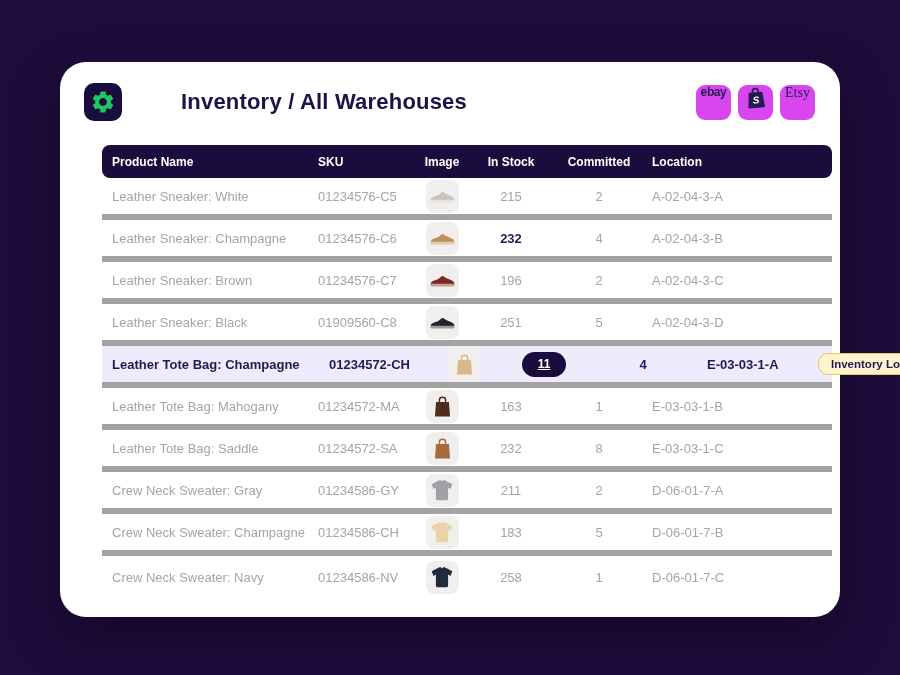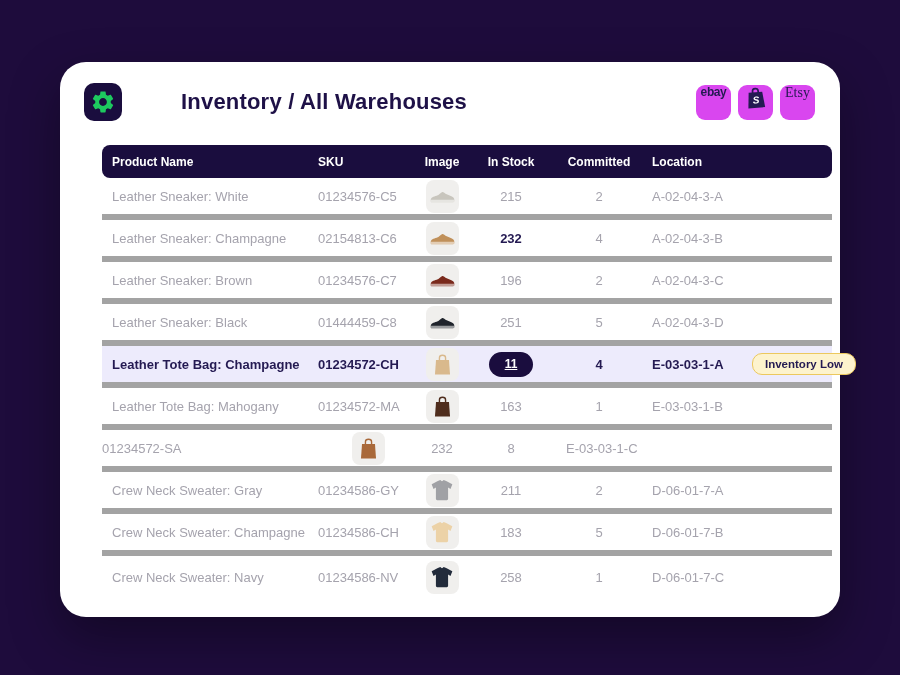--- a/index.html
+++ b/index.html
@@ -54,21 +54,21 @@
   }
   .trow {
     height:42px;
     border-bottom:6px solid #a3a3a3;
     font-size:13px; color:#a5a3ad;
     cursor:pointer;
   }
   .trow:last-child { border-bottom:none; }
   .trow.highlight {
     background:#edebfc;
-    color:#241a52; font-weight:600;
+    color:#241a52; font-weight:600;gap:11px;
   }
   .cell-product { padding-left:10px; white-space:nowrap; }
   .cell-sku { white-space:nowrap; }
   .cell-image, .cell-stock, .cell-committed { display:flex; justify-content:center; }
   .cell-location { padding-left:10px; white-space:nowrap; }
   .cell-badge { display:flex; justify-content:flex-end; padding-right:12px; }
   .h-center { text-align:center; }
 
   .thumb {
     width:33px; height:33px; border-radius:8px;
@@ -148,21 +148,21 @@
           </div>
     <div class="cell-stock">
             <span>215</span>
           </div>
     <div class="cell-committed">2</div>
     <div class="cell-location">A-02-04-3-A</div>
     <div class="cell-badge"></div>
   </div>
         <div class="trow">
     <div class="cell-product">Leather Sneaker: Champagne</div>
-    <div class="cell-sku">02154813-C6</div>
+    <div class="cell-sku">01234576-C6</div>
     <div class="cell-image">
             <span class="thumb">
               <svg width="27" height="17" viewBox="0 0 32 20">
     <path d="M2 15 C2 11 5.5 10.2 9 9.2 C12.2 8.3 13.8 5.4 15.8 4.8 C17 4.5 17.8 5.6 19.6 6.6 L26.5 9.8 C29 11 30 12.2 30 14.2 L30 15.4 C30 16.3 29.4 16.8 28.5 16.8 L3.4 16.8 C2.5 16.8 2 16.2 2 15 Z" fill="#c0905a"></path>
     <path d="M2.1 13.8 L29.9 13.8 L30 15.4 C30 16.3 29.4 16.8 28.5 16.8 L3.4 16.8 C2.5 16.8 2 16.2 2 15 Z" fill="#ffffff" opacity="0.55"></path>
   </svg>
             </span>
           </div>
     <div class="cell-stock">
             <span class="stock-strong">232</span>
@@ -184,21 +184,21 @@
           </div>
     <div class="cell-stock">
             <span>196</span>
           </div>
     <div class="cell-committed">2</div>
     <div class="cell-location">A-02-04-3-C</div>
     <div class="cell-badge"></div>
   </div>
         <div class="trow">
     <div class="cell-product">Leather Sneaker: Black</div>
-    <div class="cell-sku">01444459-C8</div>
+    <div class="cell-sku">01909560-C8</div>
     <div class="cell-image">
             <span class="thumb">
               <svg width="27" height="17" viewBox="0 0 32 20">
     <path d="M2 15 C2 11 5.5 10.2 9 9.2 C12.2 8.3 13.8 5.4 15.8 4.8 C17 4.5 17.8 5.6 19.6 6.6 L26.5 9.8 C29 11 30 12.2 30 14.2 L30 15.4 C30 16.3 29.4 16.8 28.5 16.8 L3.4 16.8 C2.5 16.8 2 16.2 2 15 Z" fill="#20242c"></path>
     <path d="M2.1 13.8 L29.9 13.8 L30 15.4 C30 16.3 29.4 16.8 28.5 16.8 L3.4 16.8 C2.5 16.8 2 16.2 2 15 Z" fill="#ffffff" opacity="0.55"></path>
   </svg>
             </span>
           </div>
     <div class="cell-stock">
             <span>251</span>
@@ -239,20 +239,21 @@
             </span>
           </div>
     <div class="cell-stock">
             <span>163</span>
           </div>
     <div class="cell-committed">1</div>
     <div class="cell-location">E-03-03-1-B</div>
     <div class="cell-badge"></div>
   </div>
         <div class="trow">
+    <div class="cell-product">Leather Tote Bag: Saddle</div>
     <div class="cell-sku">01234572-SA</div>
     <div class="cell-image">
             <span class="thumb">
               <svg width="21" height="25" viewBox="0 0 24 28">
     <path d="M8.5 10 V6.2 C8.5 2.6 15.5 2.6 15.5 6.2 V10" fill="none" stroke="#a9693a" stroke-width="1.6"></path>
     <path d="M4.6 8.8 H19.4 L20.6 25.5 H3.4 Z" fill="#a9693a"></path>
   </svg>
             </span>
           </div>
     <div class="cell-stock">

